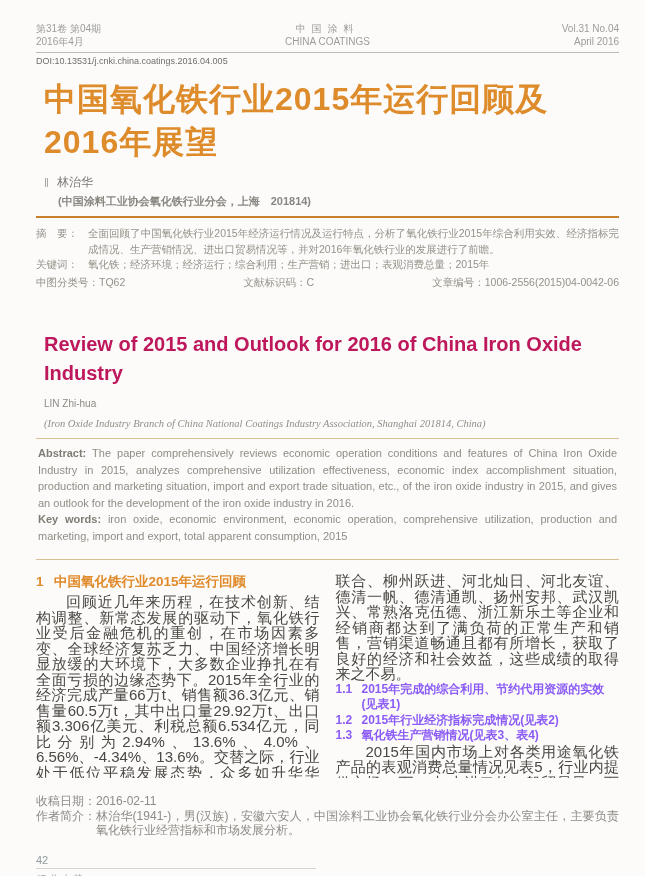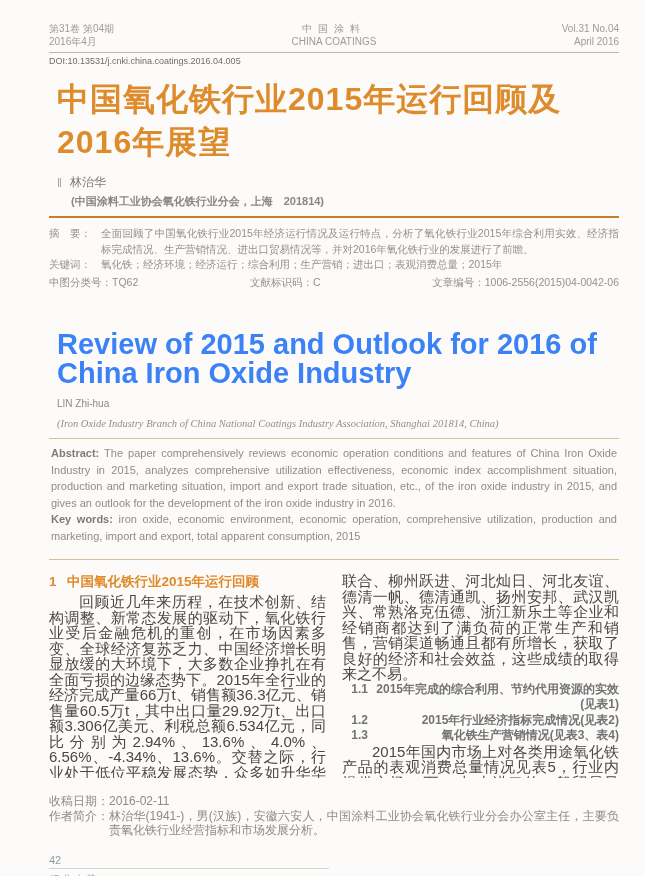--- a/index.html
+++ b/index.html
@@ -1,19 +1,19 @@
 <!DOCTYPE html>
 <html><head>
 <meta charset="utf-8">
 <style>
   html,body{margin:0;padding:0;background:#e9e9e7;}
   .page{
     width:645px;height:876px;box-sizing:border-box;position:relative;
     margin:0 auto;background:#fcfbf9;overflow:hidden;
-    padding:22px 26px 0 49px;
+    padding:22px 26px 0 36px;
     font-family:"Liberation Sans","DejaVu Sans",sans-serif;
     color:#45433e;
   }
   
   .hdr-row{display:flex;justify-content:space-between;align-items:flex-start;
     font-size:10px;line-height:13px;color:#9c9c99;
     border-bottom:1px solid #b9b9b6;padding-bottom:4px;}
   .hdr-left{text-align:left;width:170px;}
   .hdr-center{text-align:center;flex:1;}
   .hdr-center .cn{letter-spacing:6px;}
@@ -26,37 +26,37 @@
   .author-row .marker{color:#a7a5a0;margin-right:8px;font-size:12px;}
   .affil-cn{margin:3px 0 0 22px;font-size:11px;color:#8a8782;font-weight:bold;}
   .rule-orange{margin-top:7px;height:2px;background:#c8802c;}
   
   .abs-cn{margin-top:8px;font-size:10.5px;line-height:15.5px;color:#95918a;}
   .abs-row{display:flex;}
   .abs-row .lbl{flex:0 0 52px;white-space:nowrap;}
   .abs-row .val{flex:1;text-align:justify;}
   .cls-row{display:flex;justify-content:space-between;margin-top:2px;align-items:flex-end;}
   
-  .en-title{margin:40px 0 0 8px;color:#3b82f6;font-weight:bold;
-    font-size:29px;line-height:29px;width:540px;}
+  .en-title{margin:40px 0 0 8px;color:#be185d;font-weight:bold;
+    font-size:20px;line-height:29px;width:540px;}
   .author-en{margin:10px 0 0 8px;font-size:10px;color:#8d8a84;}
   .affil-en{margin:9px 0 0 8px;font-size:10.5px;color:#938f88;
     font-family:"Liberation Serif","DejaVu Serif",serif;font-style:italic;}
   .rule-tan{margin-top:9px;height:1px;background:#d6c193;}
   .en-abs{padding:6px 2px;font-size:11px;line-height:16.5px;color:#908d86;text-align:justify;}
   .en-abs p{margin:0;}
   .en-abs b{color:#7f7c75;}
   
   .columns{display:flex;gap:16px;margin-top:13px;height:205px;overflow:hidden;}
   .col{flex:1;min-width:0;}
   .h1-row{display:flex;color:#e08a2a;font-weight:bold;font-size:13.5px;line-height:18px;margin-bottom:3px;}
   .h1-row .num{flex:0 0 18px;}
   .body-p{margin:0;font-size:15px;line-height:15.5px;text-align:justify;color:#4a4843;}
   .body-p.indent{text-indent:2em;}
-  .sub{display:flex;color:#737373;font-weight:bold;font-size:12px;line-height:15.5px;text-align:right;}
+  .sub{display:flex;color:#8b5cf6;font-weight:bold;font-size:12px;line-height:15.5px;}
   .sub .num{flex:0 0 26px;}
   .sub .txt{flex:1;}
   
   .footnote{margin-top:16px;font-size:12px;line-height:14.5px;color:#8d8b86;}
   .footnote .row{display:flex;}
   .footnote .lbl{white-space:nowrap;}
   .footnote .val{flex:1;text-align:justify;}
   
   .footer{margin-top:16px;}
   .pageno{font-size:11px;color:#8f9c9e;}

